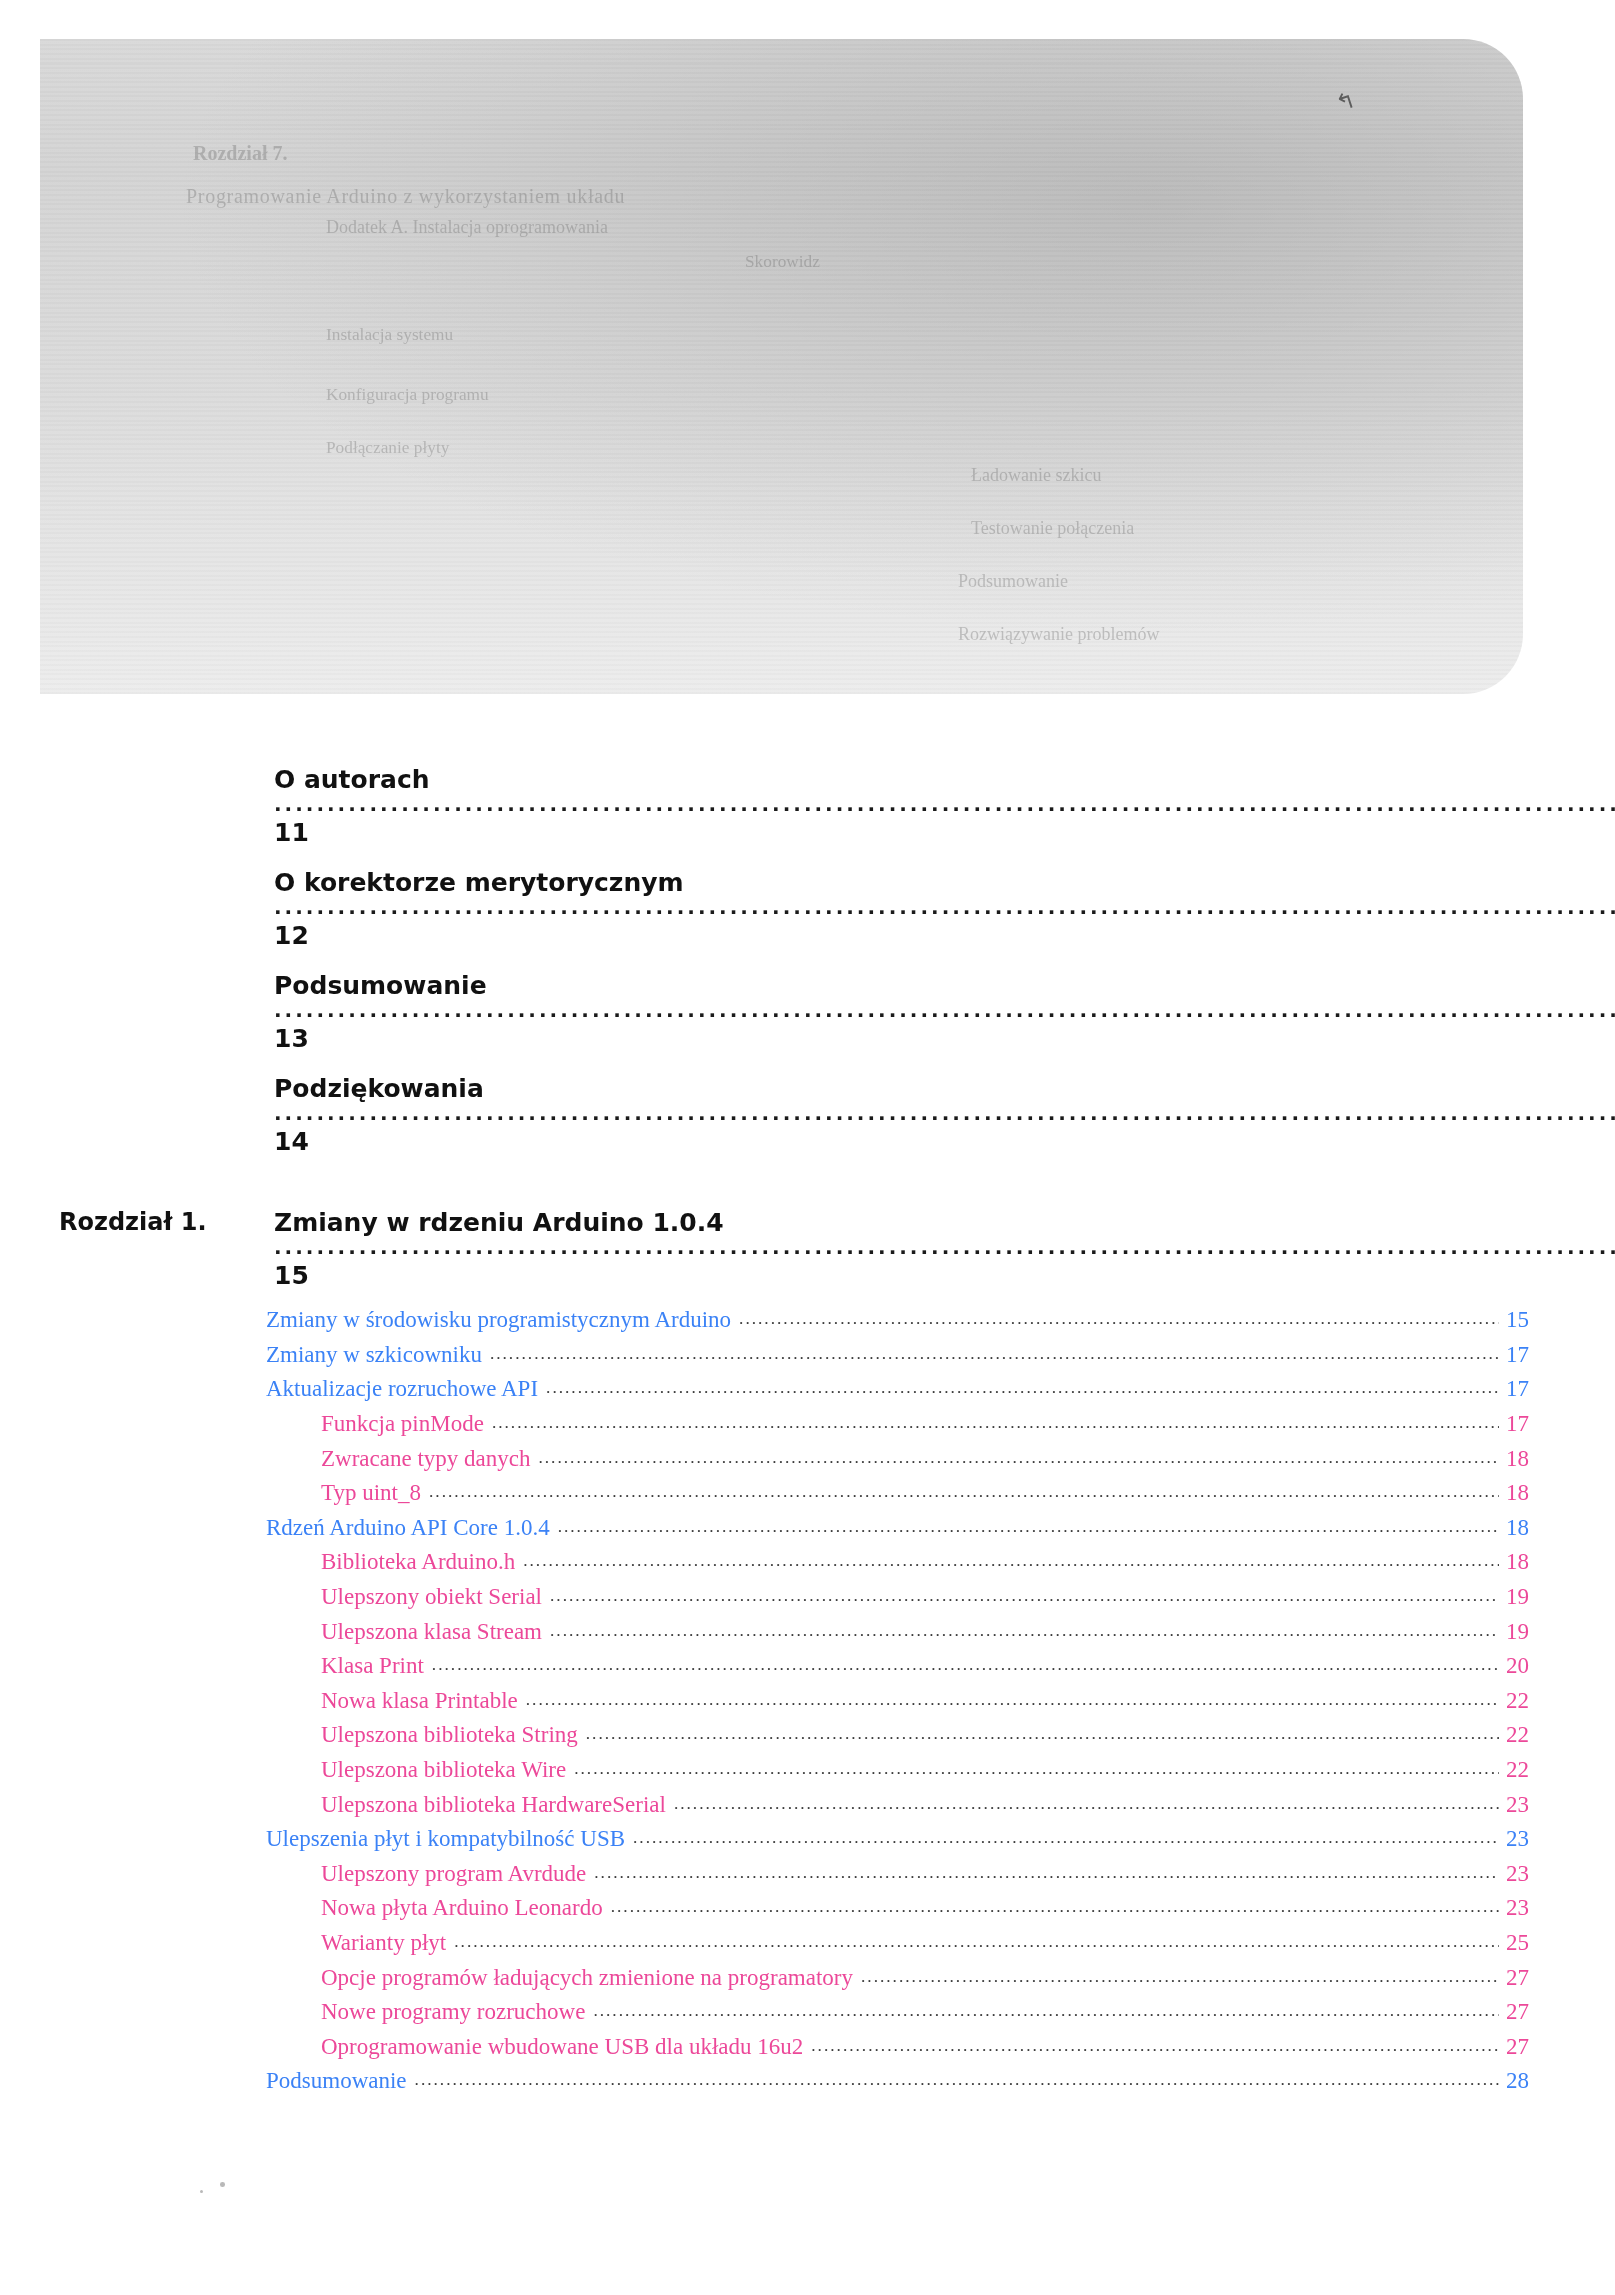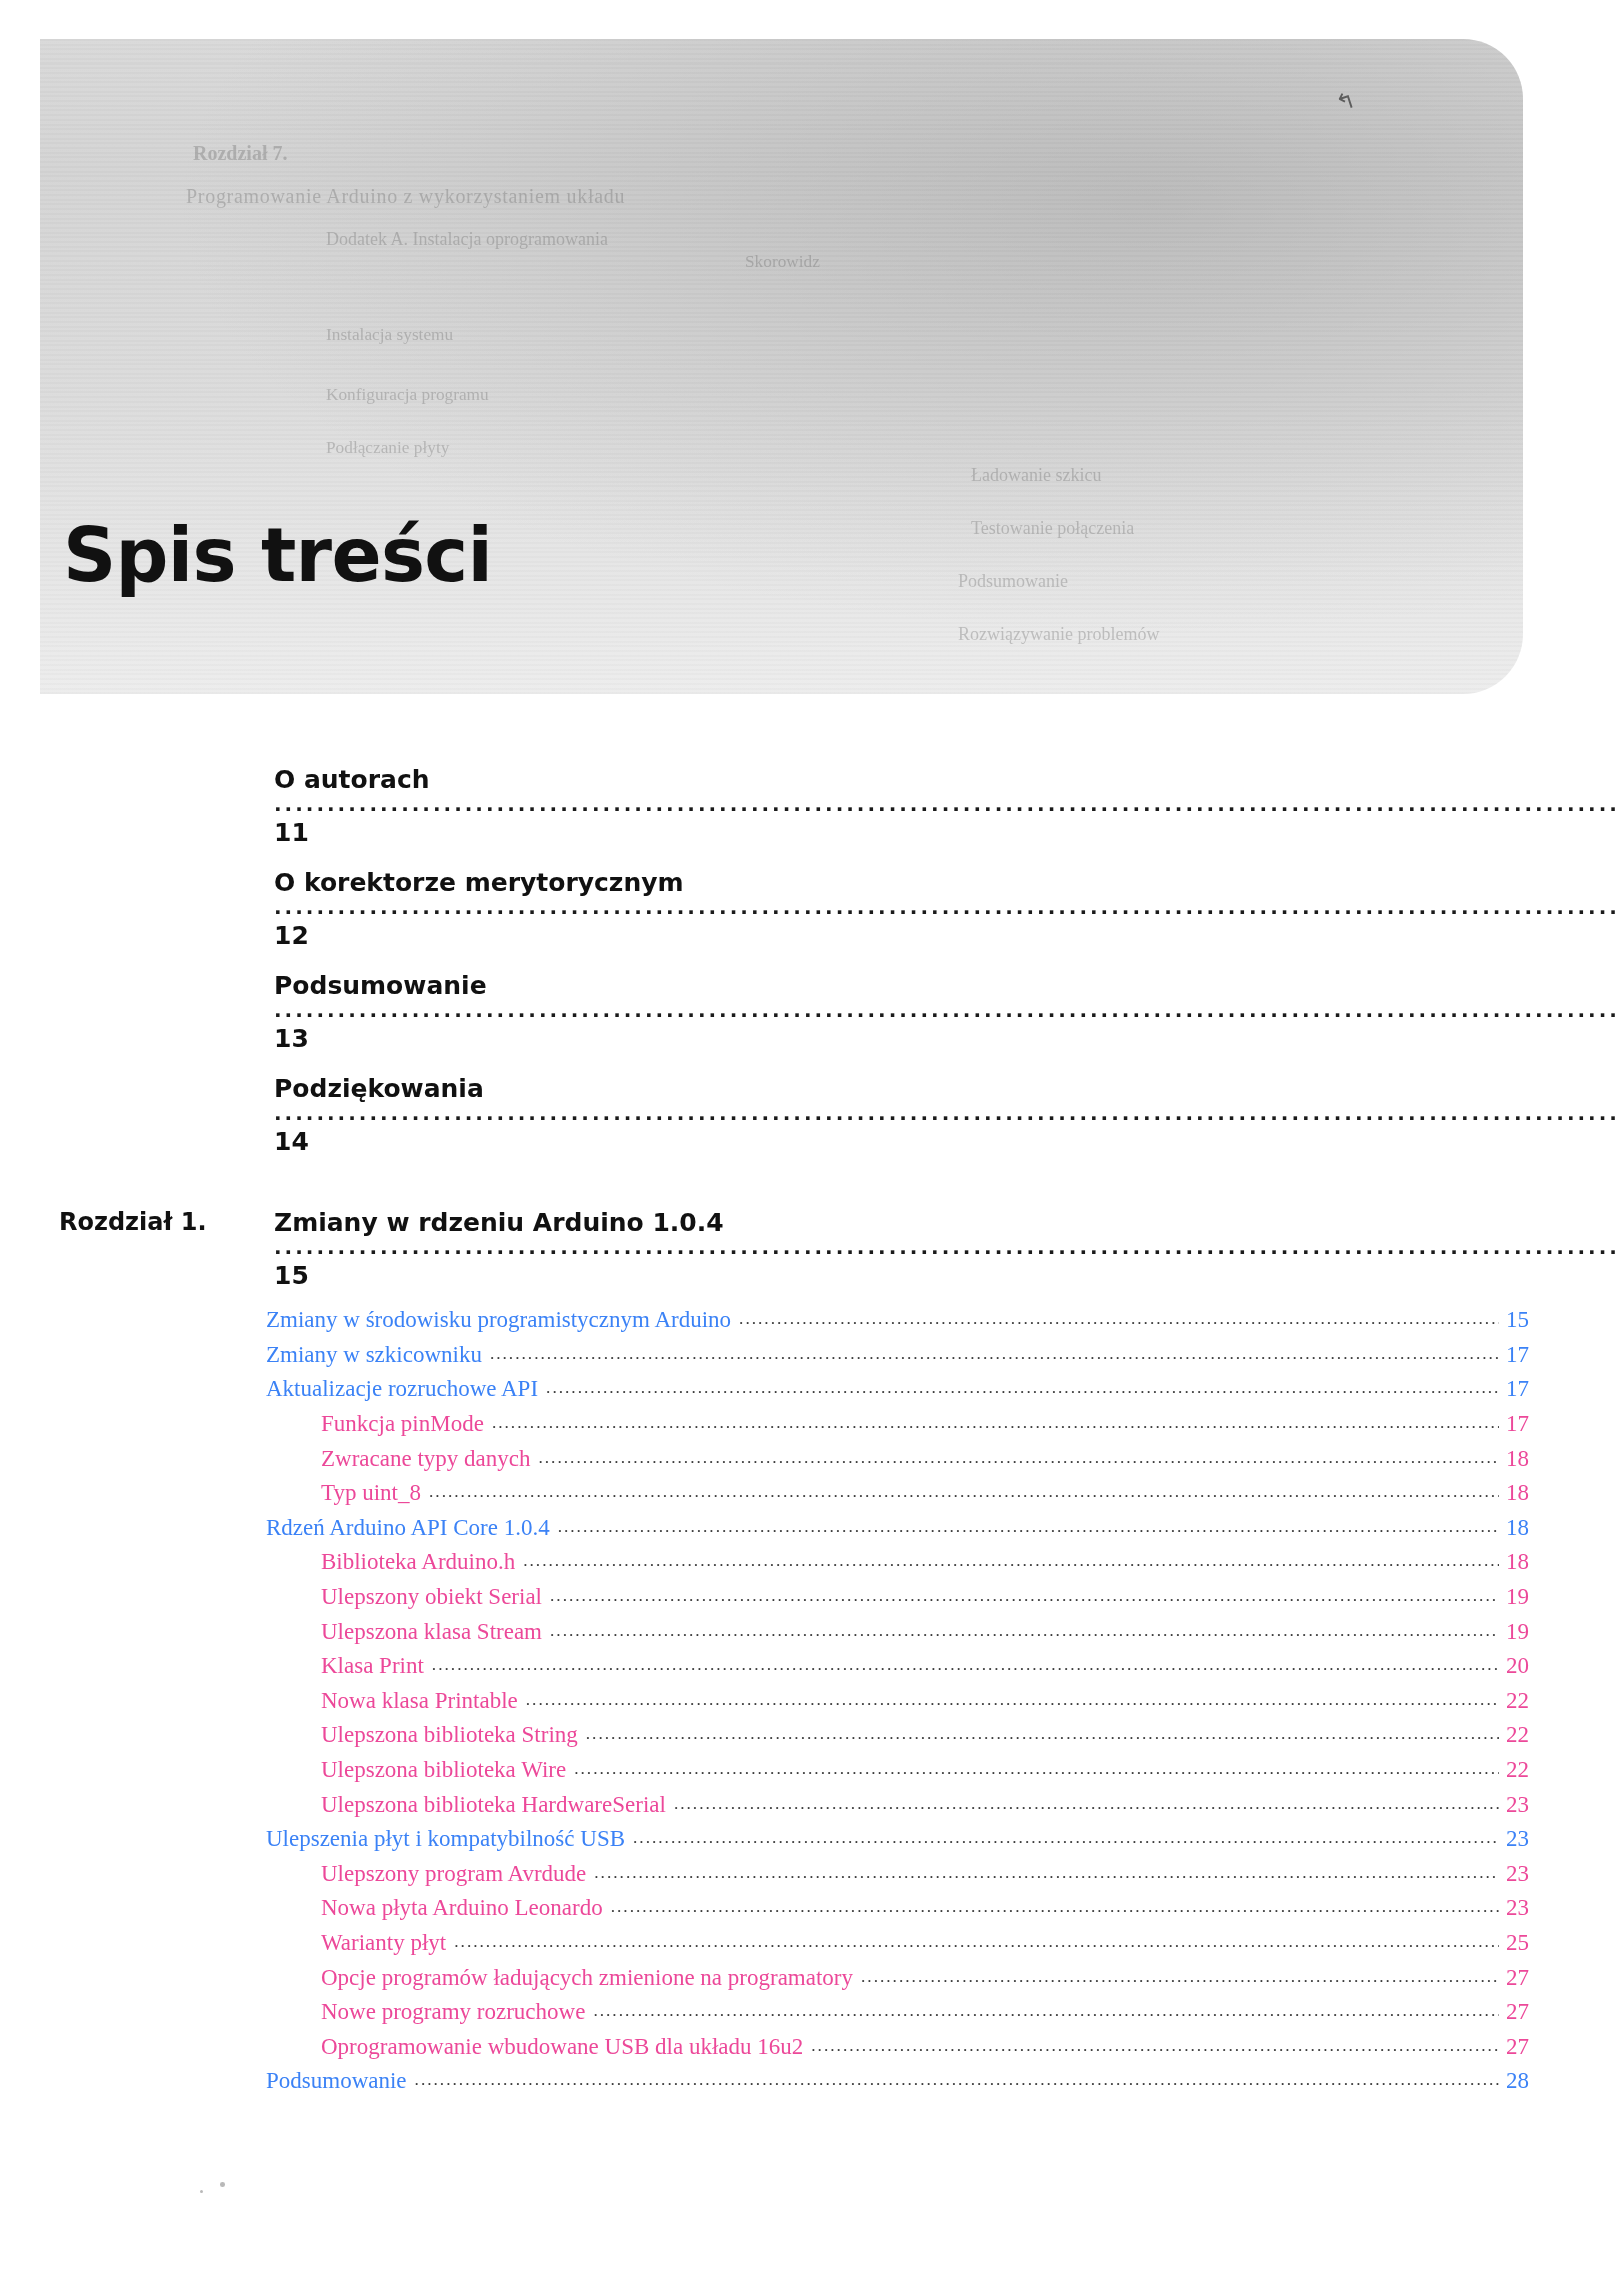--- a/index.html
+++ b/index.html
@@ -39,21 +39,21 @@
     pointer-events: none;
   }
   .ghost-block {
     position: absolute;
     color: rgba(90,90,90,0.30);
     font-family: "Liberation Serif", serif;
     white-space: nowrap;
     filter: blur(0.7px);
   }
   .ghost-1 { left: 146px; top: 146px; font-size: 20px; letter-spacing: 0.7px; }
-  .ghost-2 { left: 286px; top: 190px; font-size: 18px; }
+  .ghost-2 { left: 286px; top: 178px; font-size: 18px; }
   .ghost-3 { left: 705px; top: 213px; font-size: 17.3px; }
   .ghost-4 { left: 286px; top: 286px; font-size: 17.3px; }
   .ghost-5 { left: 286px; top: 346px; font-size: 17.3px; }
   .ghost-6 { left: 286px; top: 399px; font-size: 17.3px; }
   .ghost-7 { left: 931px; top: 426px; font-size: 18px; }
   .ghost-8 { left: 931px; top: 479px; font-size: 18px; }
   .ghost-9 { left: 918px; top: 532px; font-size: 18px; }
   .ghost-10 { left: 918px; top: 585px; font-size: 18px; }
   .ghost-11 { left: 153px; top: 103px; font-size: 20px; font-weight: bold; }
 
@@ -195,21 +195,20 @@
     <div class="ghost-block ghost-4">Instalacja systemu</div>
     <div class="ghost-block ghost-5">Konfiguracja programu</div>
     <div class="ghost-block ghost-6">Podłączanie płyty</div>
     <div class="ghost-block ghost-7">Ładowanie szkicu</div>
     <div class="ghost-block ghost-8">Testowanie połączenia</div>
     <div class="ghost-block ghost-9">Podsumowanie</div>
     <div class="ghost-block ghost-10">Rozwiązywanie problemów</div>
     <div class="corner-mark">↰</div>
   </div>
 
-  <div class="page-title">Spis treści</div>
 
   <div class="toc" id="toc-root">
       <div class="front-group">
         <div class="row lvl-front">
           <span class="label">O autorach</span>
           <span class="dots">....................................................................................................................................................................................................................................................................</span>
           <span class="page-num">11</span>
         </div>
         <div class="row lvl-front">
           <span class="label">O korektorze merytorycznym</span>

